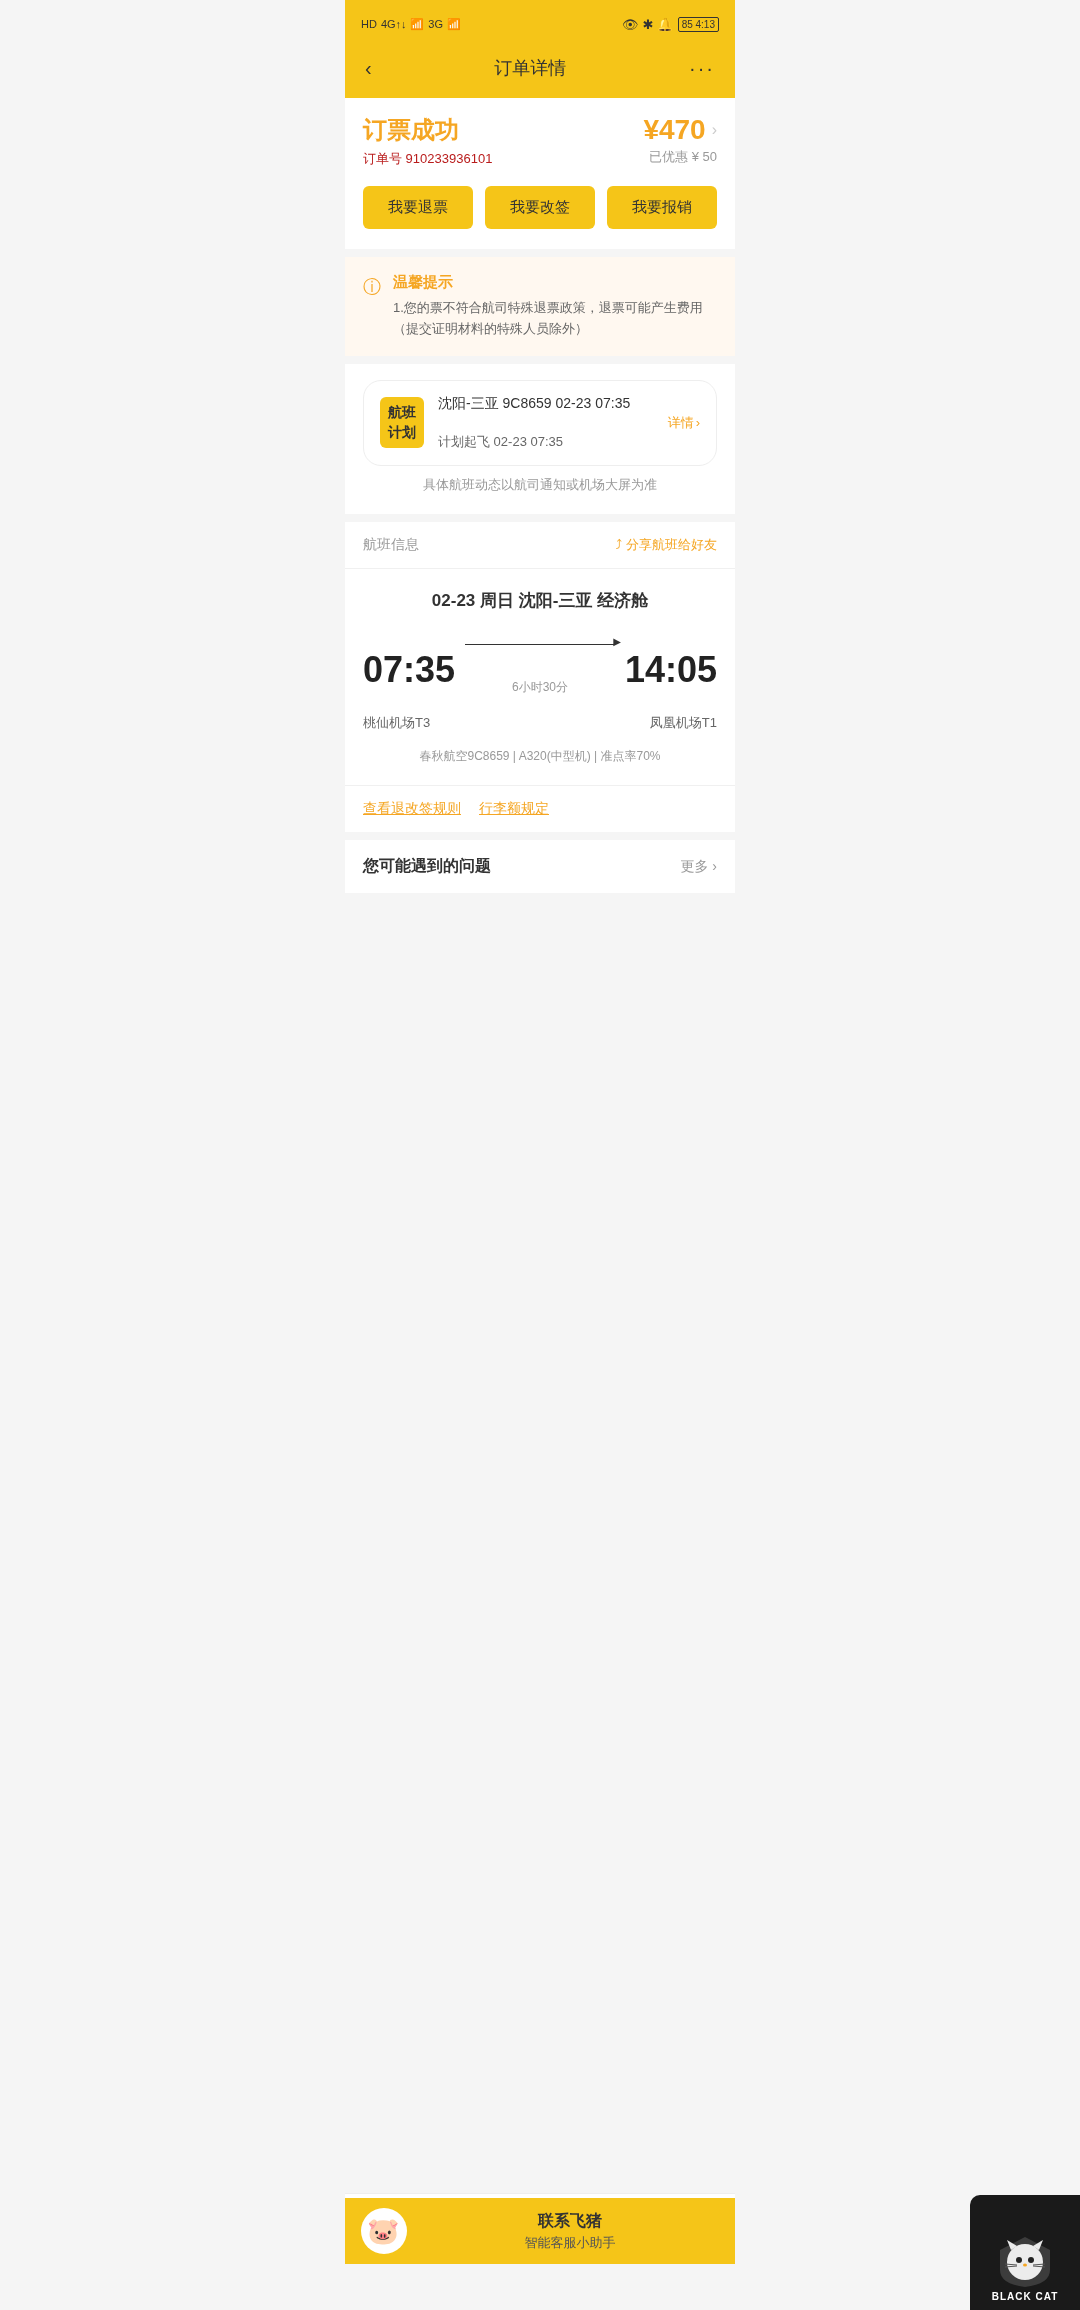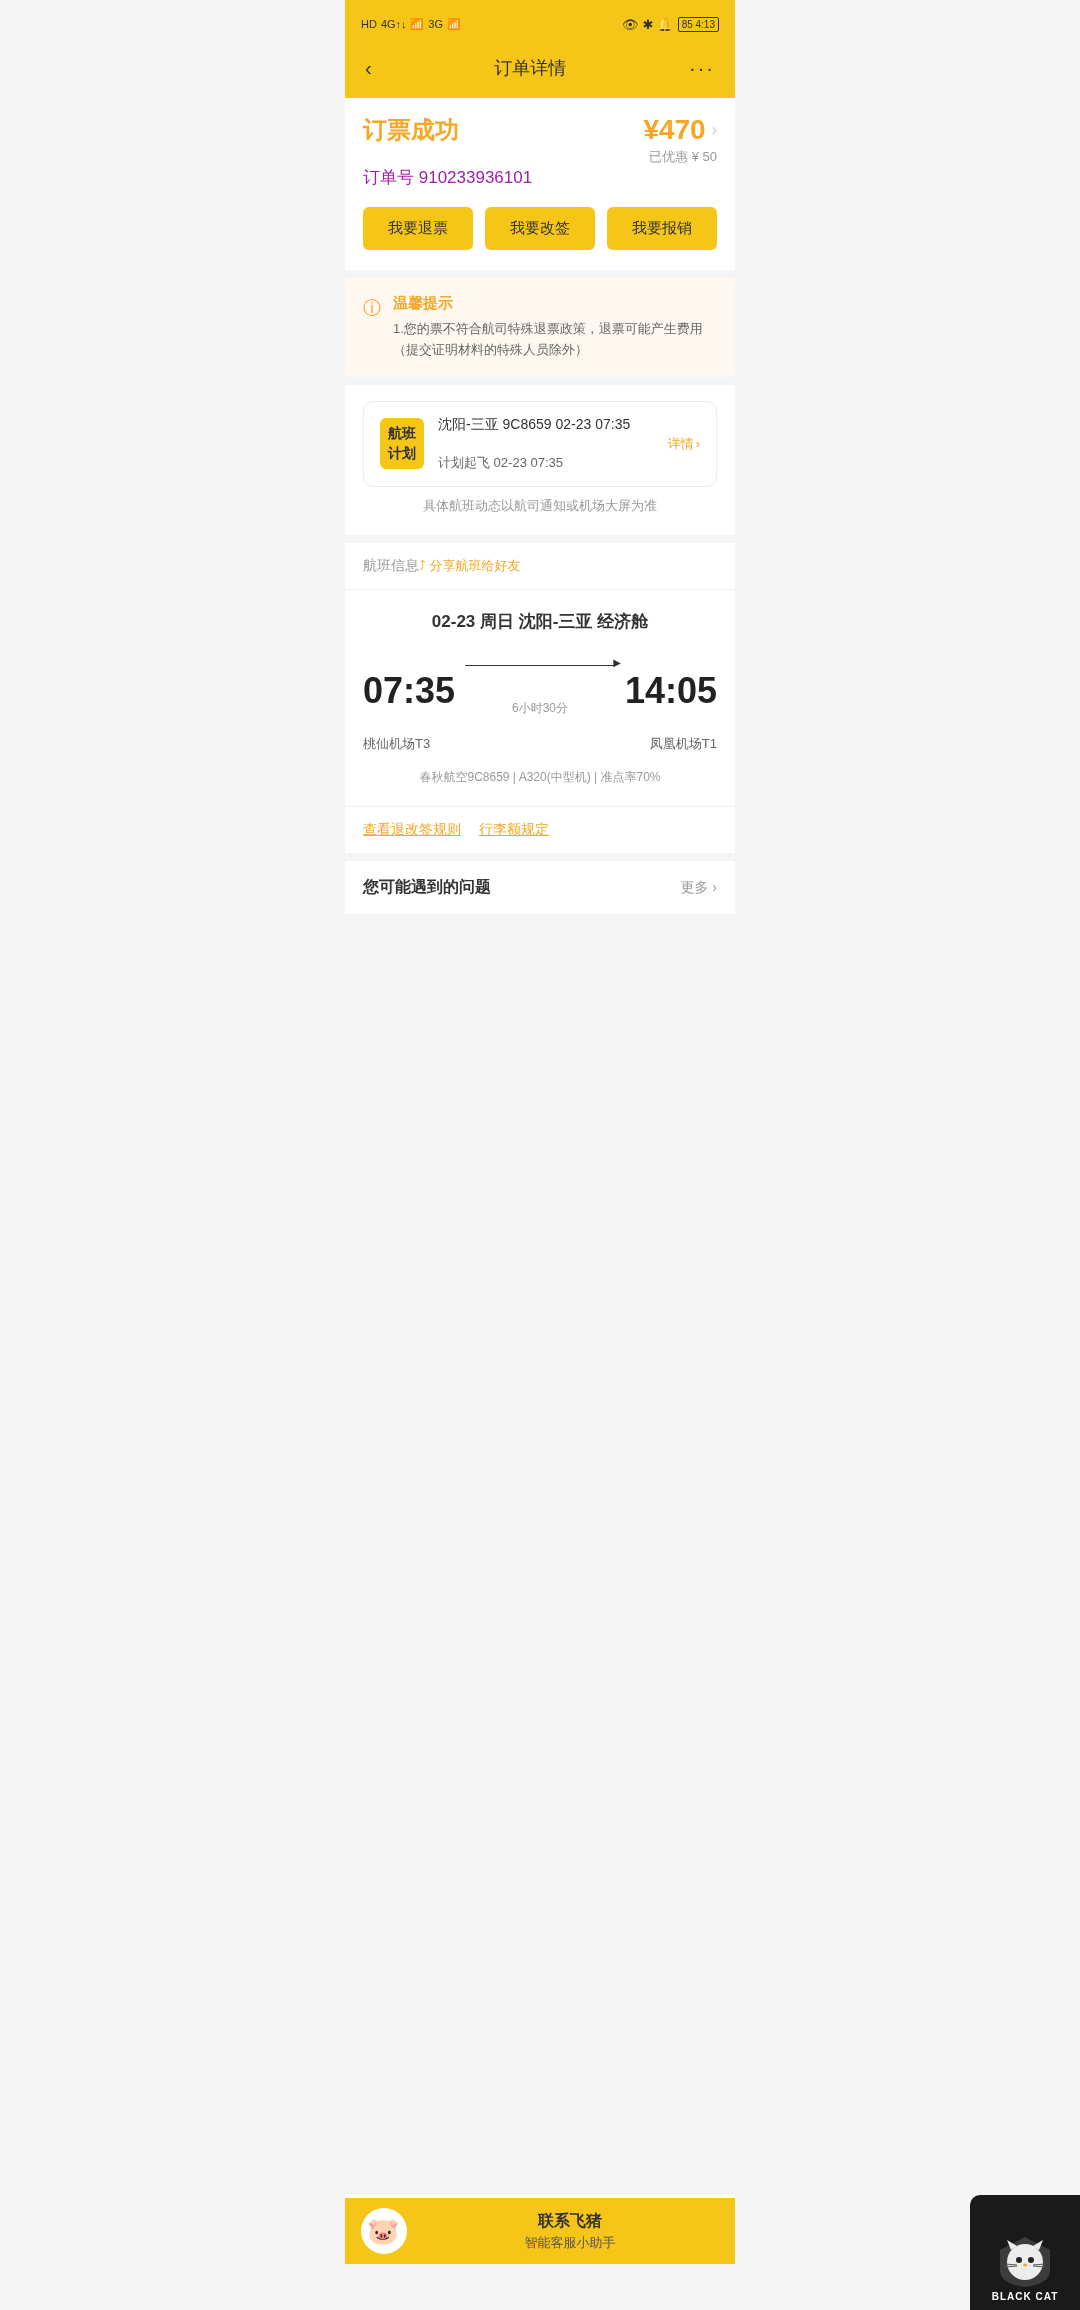--- a/index.html
+++ b/index.html
@@ -65,23 +65,23 @@
       align-items: center;
       gap: 6px;
     }
     .price-main {
       font-size: 28px;
       font-weight: bold;
       color: #f5a623;
     }
     .price-arrow { color: #ccc; font-size: 16px; }
     .order-no {
-      font-size: 17px;
-      color: #a21caf;
-      margin-top: 20px;
+      font-size: 13px;
+      color: #b91c1c;
+      margin-top: 4px;
     }
     .discount-text {
       font-size: 13px;
       color: #999;
       text-align: right;
       margin-top: 2px;
     }
 
     
     .action-buttons {
@@ -130,21 +130,21 @@
     }
 
     
     .section-card {
       background: #fff;
       margin-bottom: 8px;
       padding: 16px 18px;
     }
     .flight-plan-inner {
       border: 1px solid #eee;
-      border-radius: 10px;
+      border-radius: 18px;
       padding: 14px 16px;
       display: flex;
       align-items: center;
       gap: 14px;
     }
     .flight-badge {
       background: #f5c518;
       border-radius: 6px;
       padding: 6px 8px;
       font-size: 14px;
@@ -183,20 +183,21 @@
     }
 
     
     .flight-info-section {
       background: #fff;
       margin-bottom: 8px;
       padding: 0;
     }
     .flight-info-header {
       display: flex;
+      justify-content: space-between;
       align-items: center;
       padding: 14px 18px;
       border-bottom: 1px solid #f0f0f0;
     }
     .flight-info-label {
       font-size: 14px;
       color: #999;
     }
     .share-btn {
       font-size: 13px;

